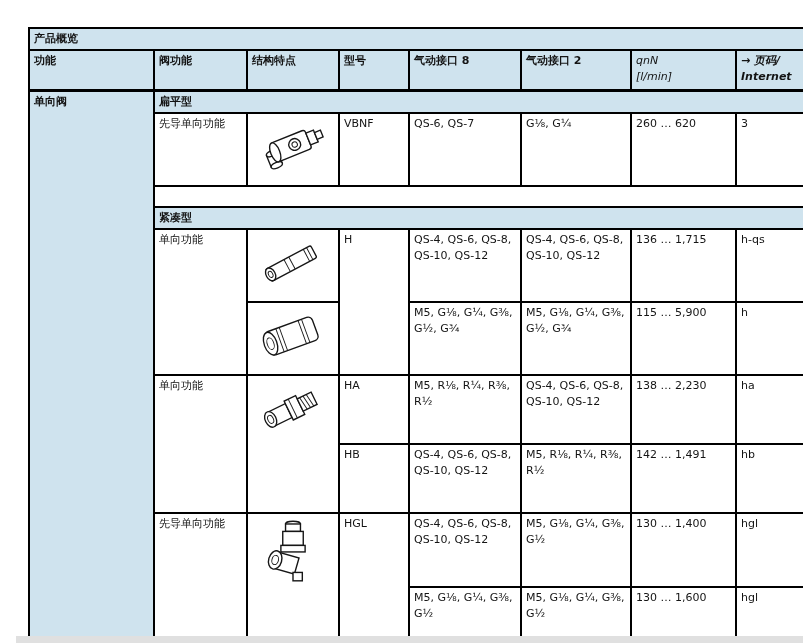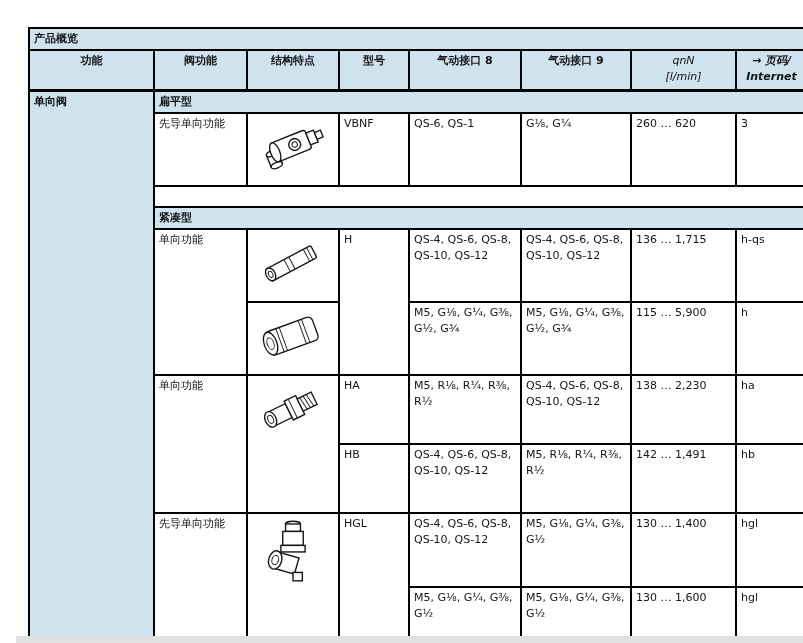--- a/index.html
+++ b/index.html
@@ -14,21 +14,21 @@
     border-collapse:collapse; table-layout:fixed; background:#fff;
   }
   table.catalog td {
     border:2px solid #000; vertical-align:top;
     padding:2px 4px; font-size:11px; line-height:1.45;
     word-wrap:break-word;
   }
   td.blue { background:#cfe3ee; }
   .b { font-weight:bold; }
   td.title-cell { font-size:12px; border-top:1px solid #8a8a8a; padding:1px 5px; }
-  tr.hdr td { border-bottom:3px solid #000;text-align:center; }
+  tr.hdr td { border-bottom:3px solid #000; }
   td.imgcell { padding:1px; text-align:center; vertical-align:middle; }
   td.spacer { background:#fff; }
   .blk { display:block;font-style:italic; }
   svg .ln { fill:#fff; stroke:#161616; stroke-width:1.5; }
   svg .thin { fill:none; stroke:#161616; stroke-width:1; }
   .r16{height:16px} .r41{height:41px} .r15{height:15px} .r70{height:70px}
   .r21{height:21px} .r69{height:69px} .r74{height:74px} .r80{height:80px}
   .bottom-strip {
     position:absolute; left:0; bottom:0; width:803px; height:7px;
     background:#e0e0e0;
@@ -54,21 +54,21 @@
         <tr class="r16">
       <td colspan="8" class="blue b title-cell">产品概览</td>
     </tr>
 
     <tr class="r41 hdr">
       <td class="blue b">功能</td>
       <td class="blue b">阀功能</td>
       <td class="blue b">结构特点</td>
       <td class="blue b">型号</td>
       <td class="blue b">气动接口 8</td>
-      <td class="blue b">气动接口 9</td>
+      <td class="blue b">气动接口 2</td>
       <td class="blue">
         <span class="blk">qnN</span>
         <span class="blk">[l/min]</span>
       </td>
       <td class="blue b">
         <span class="blk">→ 页码/</span>
         <span class="blk">Internet</span>
       </td>
     </tr>
 
@@ -90,21 +90,21 @@
             <rect class="ln" x="21" y="21" width="41" height="22" rx="3"></rect>
             <ellipse class="ln" cx="23" cy="32" rx="5" ry="11"></ellipse>
             <circle class="ln" cx="46" cy="32" r="6.5"></circle>
             <circle class="thin" cx="46" cy="32" r="3"></circle>
             <rect class="ln" x="62" y="25" width="9" height="14"></rect>
             <rect class="ln" x="71" y="28" width="7" height="8"></rect>
           </g>
         </svg>
       </td>
       <td>VBNF</td>
-      <td>QS-6, QS-1</td>
+      <td>QS-6, QS-7</td>
       <td>G⅛, G¼</td>
       <td>260 … 620</td>
       <td>3</td>
     </tr>
 
     <tr class="r21">
           <td colspan="7" class="spacer"></td>
         </tr>
 
     <tr class="r15">

